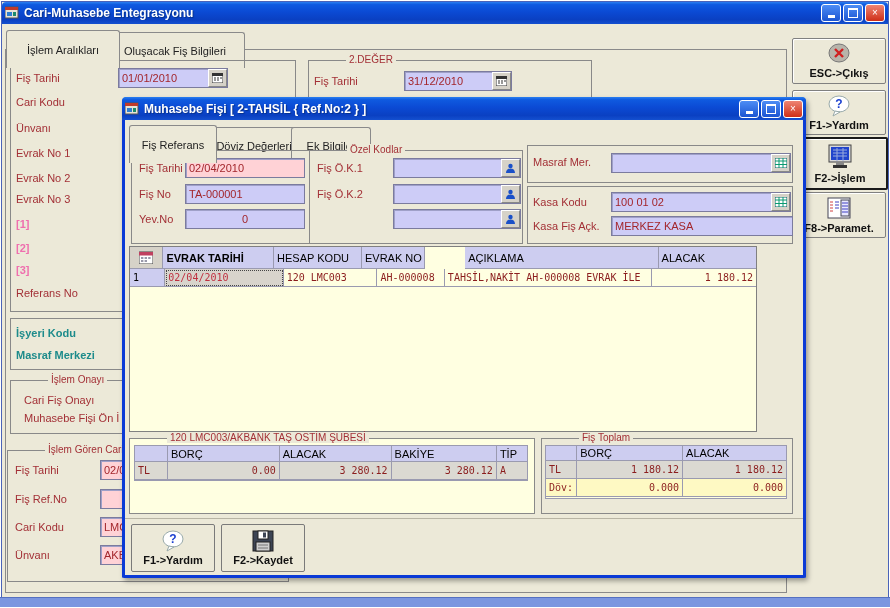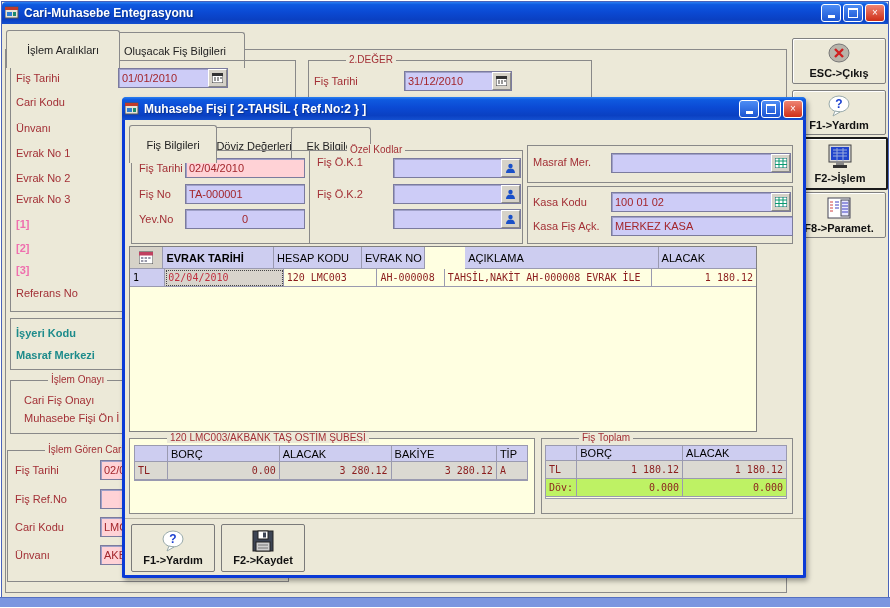--- a/index.html
+++ b/index.html
@@ -233,21 +233,21 @@
         </span>
       <span class="wbtn">
           <span class="glyph-max"></span>
         </span>
       <span class="wbtn close">×</span>
     </span>
   </div>
   <div class="dlgclient">
 
     <div class="tab active" style="left:4px;top:5px;width:70px;">
-        <span>Fiş Bilgileri</span>
+        <span>Fiş Referans</span>
       </div>
     <div class="tab" style="left:77px;top:7px;width:86px;">
         <span>Döviz Değerleri</span>
       </div>
     <div class="tab" style="left:166px;top:7px;width:62px;">
         <span>Ek Bilgiler</span>
       </div>
 
     <div class="fs" style="left:6px;top:30px;width:294px;height:92px;"></div>
     <span class="rlab" style="left:14px;top:42px;">Fiş Tarihi</span>
@@ -259,21 +259,21 @@
         <span class="v">TA-000001</span>
       </div>
     <span class="rlab" style="left:14px;top:93px;">Yev.No</span>
     <div class="fld" style="left:60px;top:89px;width:112px;justify-content:center;">
         <span>0</span>
       </div>
 
     <div class="fs" style="left:184px;top:30px;width:212px;height:92px;background:#ece9d8;">
       <span class="lg">Özel Kodlar</span>
     </div>
-    <span class="rlab" style="left:192px;top:36px;">Fiş Ö.K.1</span>
+    <span class="rlab" style="left:192px;top:42px;">Fiş Ö.K.1</span>
     <div class="fld" style="left:268px;top:38px;width:120px;">
       <span class="v"></span>
       <span class="ibtn">
           <svg width="11" height="11" viewBox="0 0 11 11">
             <circle cx="5.5" cy="3" r="2.2" fill="#1a50c8"></circle>
             <path d="M1 10c0-3 2-4.4 4.5-4.4S10 7 10 10z" fill="#1a50c8"></path>
           </svg>
         </span>
     </div>
     <span class="rlab" style="left:192px;top:68px;">Fiş Ö.K.2</span>
@@ -378,21 +378,21 @@
         <div class="gr">
           <span class="gc ghead" style="width:26px;height:14px;"></span>
           <span class="gc ghead" style="width:106px;height:14px;">BORÇ</span>
           <span class="gc ghead" style="width:104px;height:14px;border-right:none;">ALACAK</span>
         </div>
         <div class="gr" style="background:#dbd9d2;">
           <span class="gc gbody" style="width:26px;">TL</span>
           <span class="gc gbody num" style="width:106px;">1 180.12</span>
           <span class="gc gbody num" style="width:104px;border-right:none;">1 180.12</span>
         </div>
-        <div class="gr" style="background:#bef264;text-align:right;">
+        <div class="gr" style="background:#fef9c3;text-align:right;">
           <span class="gc gbody" style="width:26px;">Döv:</span>
           <span class="gc gbody num" style="width:106px;">0.000</span>
           <span class="gc gbody num" style="width:104px;border-right:none;">0.000</span>
         </div>
       </div>
     </div>
 
     <div style="position:absolute;left:0;right:0;top:398px;border-top:1px solid #b8b4a4;"></div>
     <div class="dbtn" style="left:6px;top:404px;">
       <span style="display:flex;">

